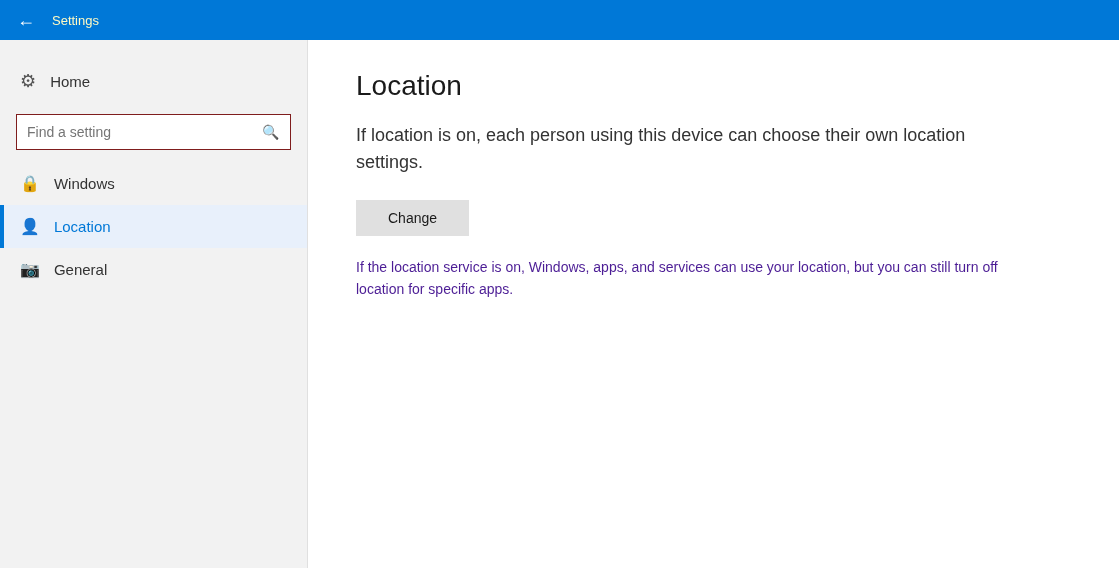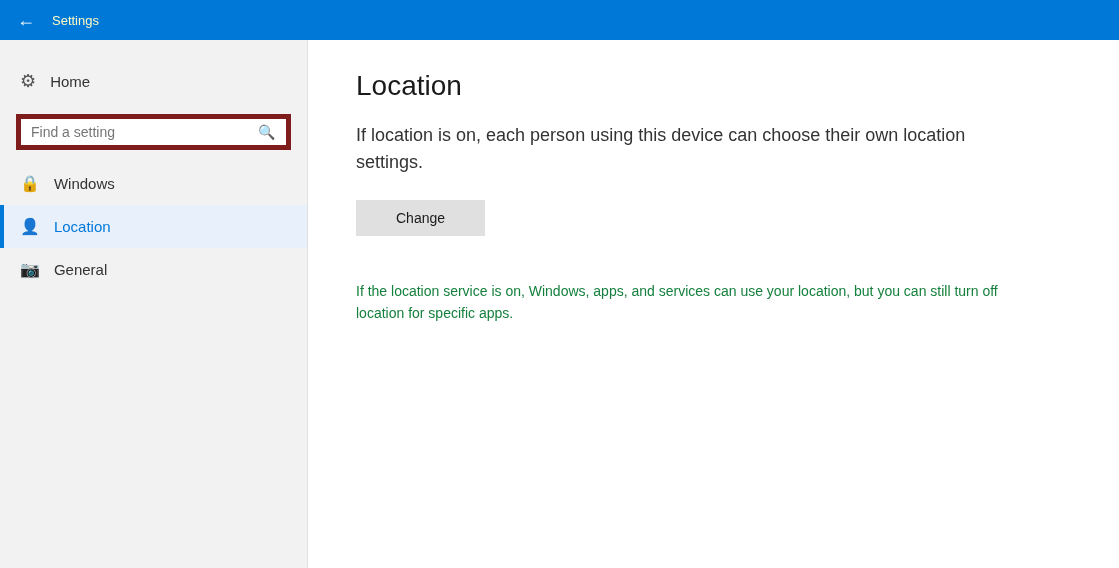--- a/index.html
+++ b/index.html
@@ -64,21 +64,21 @@
       cursor: pointer;
       font-size: 15px;
       color: #333;
     }
 
     .sidebar-search {
       margin: 12px 16px;
       display: flex;
       align-items: center;
       background: white;
-      border: 5px solid #7f1d1d;
+      border: 1px solid #7f1d1d;
       height: 36px;
       padding: 0 10px;
       gap: 8px;
     }
     .sidebar-search input {
       border: none;
       outline: none;
       background: transparent;
       font-size: 14px;
       color: #555;
@@ -147,31 +147,31 @@
     .device-status {
       font-size: 14px;
       color: #333;
       margin-bottom: 14px;
       font-weight: 400;
     }
 
     .change-button {
       background: #e0e0e0;
       border: none;
-      padding: 10px 40px;
+      padding: 10px 32px;
       font-size: 14px;
       color: #1a1a1a;
       cursor: pointer;
       font-family: 'Segoe UI', Arial, sans-serif;
-      margin-bottom: 44px;
+      margin-bottom: 20px;
     }
 
     .content-footer-description {
       font-size: 14px;
-      color: #15803d;
+      color: #4c1d95;
       line-height: 1.6;
       max-width: 680px;
     }
 
     
     .icon-gear {
       display: inline-block;
       font-size: 18px;
       color: #555;
     }

